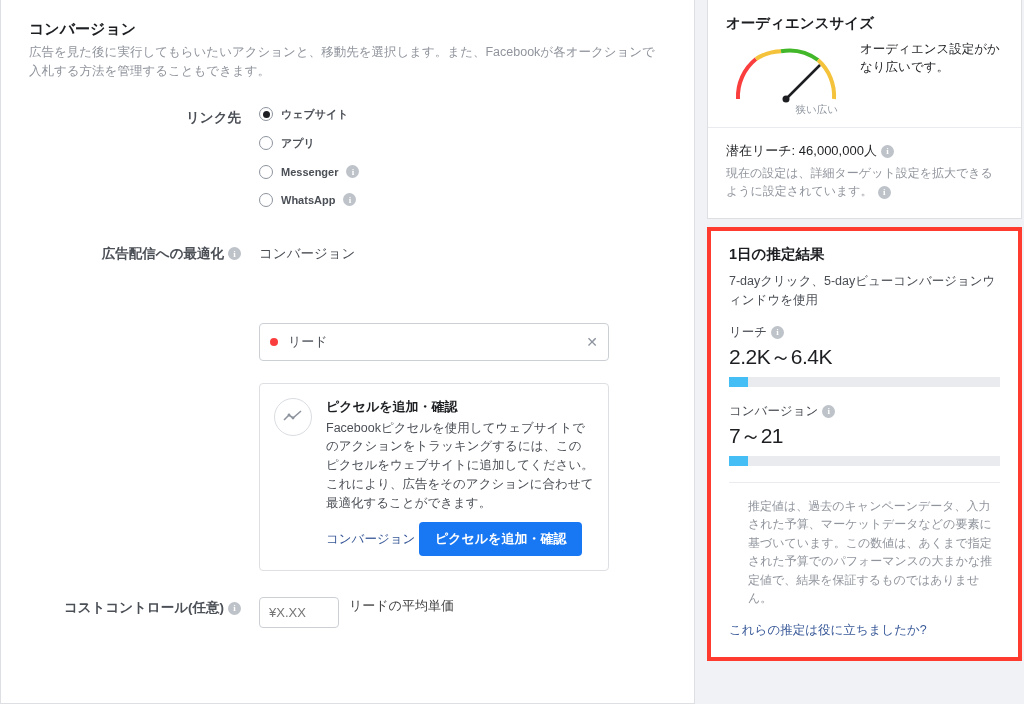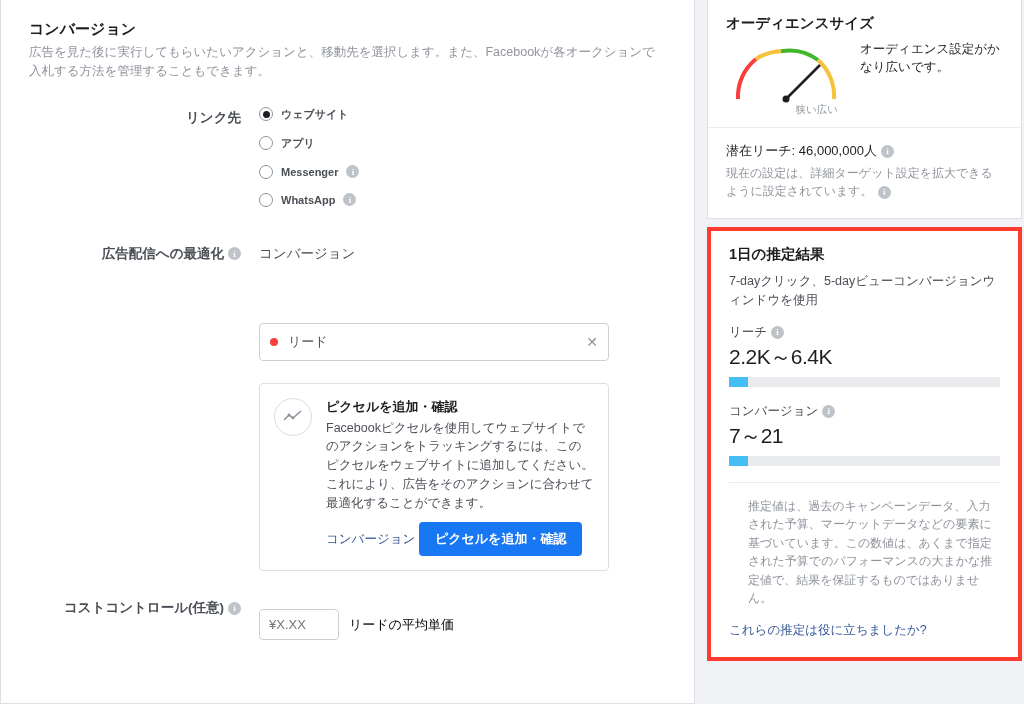--- a/index.html
+++ b/index.html
@@ -151,22 +151,22 @@
     margin-top: 10px;
   }
   .text-input {
     border: 1px solid #ccd0d5;
     border-radius: 4px;
     padding: 7px 9px;
     font-size: 13px;
     color: #8d949e;
     width: 80px;
   }
-  .cost-row { display: flex; align-items: center; gap: 10px; margin-top: 12px; }
-  .cost-label { font-size: 13px; color: #000000; }
+  .cost-row { display: flex; align-items: flex-start; gap: 10px; }
+  .cost-label { font-size: 13px; color: #404040; }
 
   
   .side-card {
     background: #fff;
     border: 1px solid #dddfe2;
     border-top: none;
     padding: 14px 18px 18px 18px;
     margin-bottom: 0;
   }
   .side-title {

